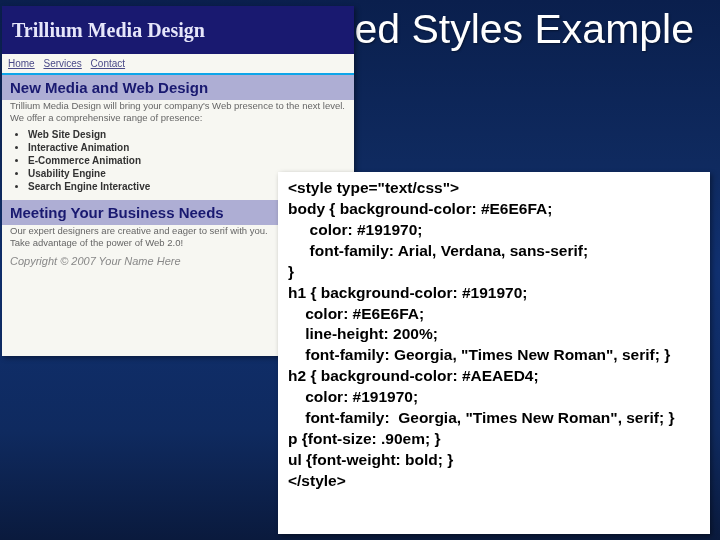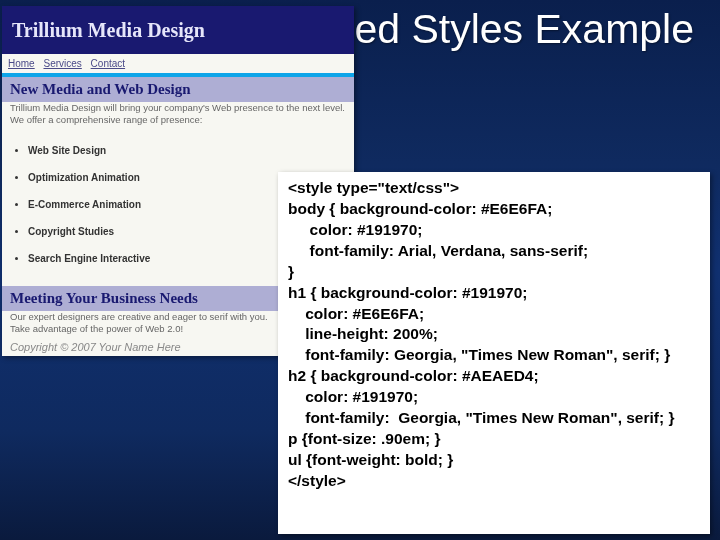--- a/index.html
+++ b/index.html
@@ -38,45 +38,45 @@
     font-family: Georgia, "Times New Roman", serif;
     font-size: 20px;
     font-weight: bold;
     padding: 8px 10px;
     line-height: 1.6;
   }
   .example-page .nav {
     font-size: 10px;
     color: #4a4a88;
     padding: 4px 8px 4px 6px;
-    border-bottom: 4px solid #0ea5e9;
+    border-bottom: 2px solid #0ea5e9;
   }
   .example-page .nav span { margin-right: 6px; text-decoration: underline; }
   .example-page .h2 {
     background: #AEAED4;
     color: #191970;
-    font-family: Liberation Serif, serif;
+    font-family: Liberation Sans, sans-serif;
     font-weight: bold;
     font-size: 15px;
     padding: 4px 8px;
   }
   .example-page .body-text {
     font-size: 9.5px;
     color: #666;
     padding: 0 8px;
     line-height: 1.3;
   }
   .example-page ul {
     list-style: disc;
     padding: 2px 8px 6px 26px;
     font-size: 10px;
     font-weight: bold;
     color: #333;
   }
-  .example-page ul li { margin: 16px 0; }
+  .example-page ul li { margin: 2px 0; }
   .example-page .copy {
     font-size: 11px;
     color: #888;
     padding: 6px 8px;
     font-style: italic;
   }
   .code-box {
     position: absolute;
     top: 172px;
     left: 278px;
@@ -105,23 +105,23 @@
     <span>Services</span>
     <span>Contact</span>
   </div>
   <div class="h2">New Media and Web Design</div>
   <div class="body-text">
     <span>Trillium Media Design will bring your company's Web presence to the next level.</span><br>
     <span>We offer a comprehensive range of presence:</span>
   </div>
   <ul>
     <li>Web Site Design</li>
-    <li>Optimization Animation</li>
+    <li>Interactive Animation</li>
     <li>E-Commerce Animation</li>
-    <li>Copyright Studies</li>
+    <li>Usability Engine</li>
     <li>Search Engine Interactive</li>
   </ul>
   <div class="h2">Meeting Your Business Needs</div>
   <div class="body-text">
     <span>Our expert designers are creative and eager to serif with you.</span><br>
     <span>Take advantage of the power of Web 2.0!</span>
   </div>
   <div class="copy">Copyright © 2007 Your Name Here</div>
 </div>
 

